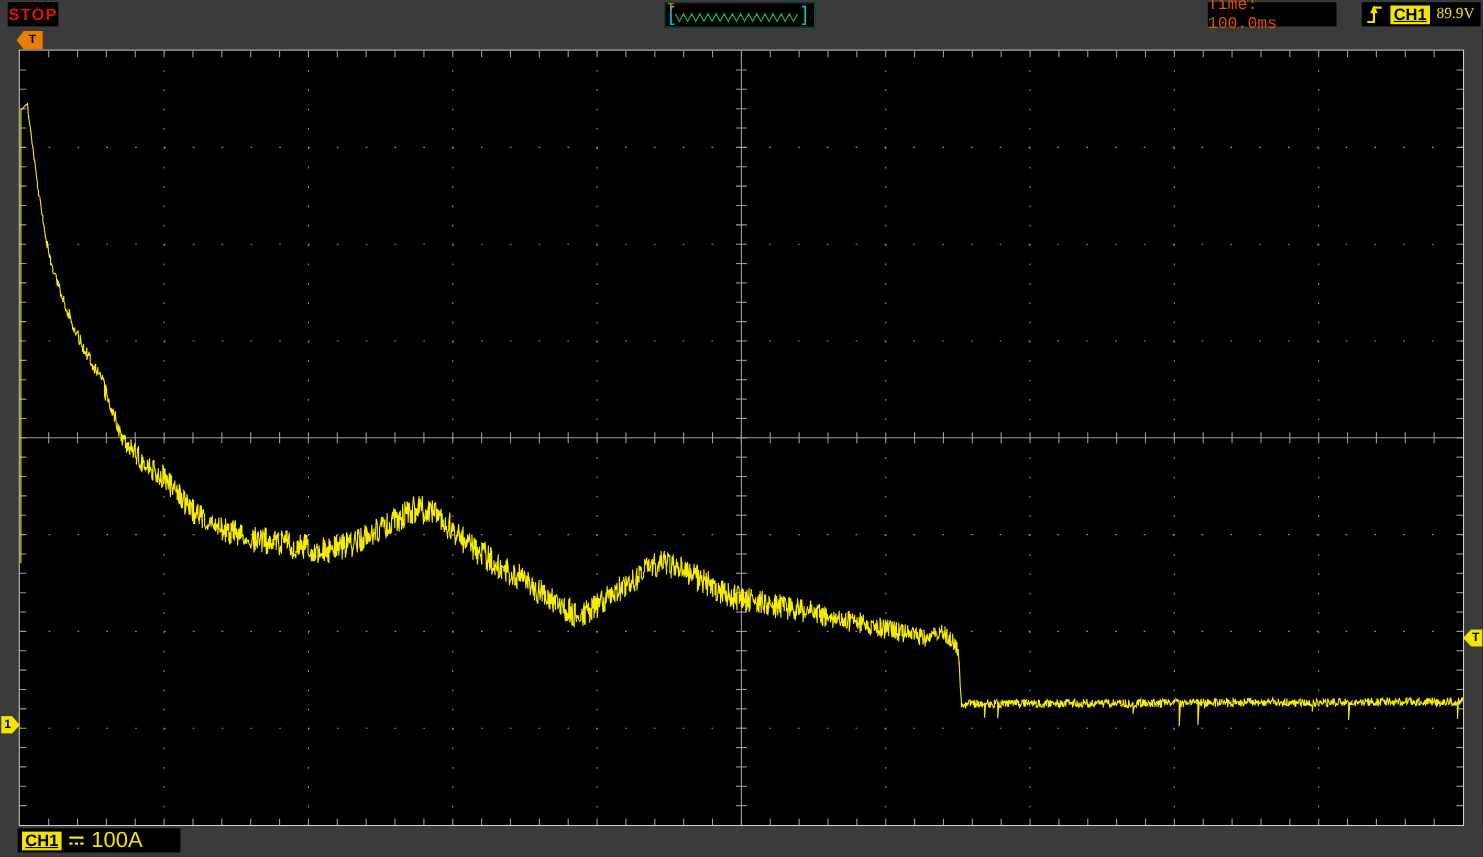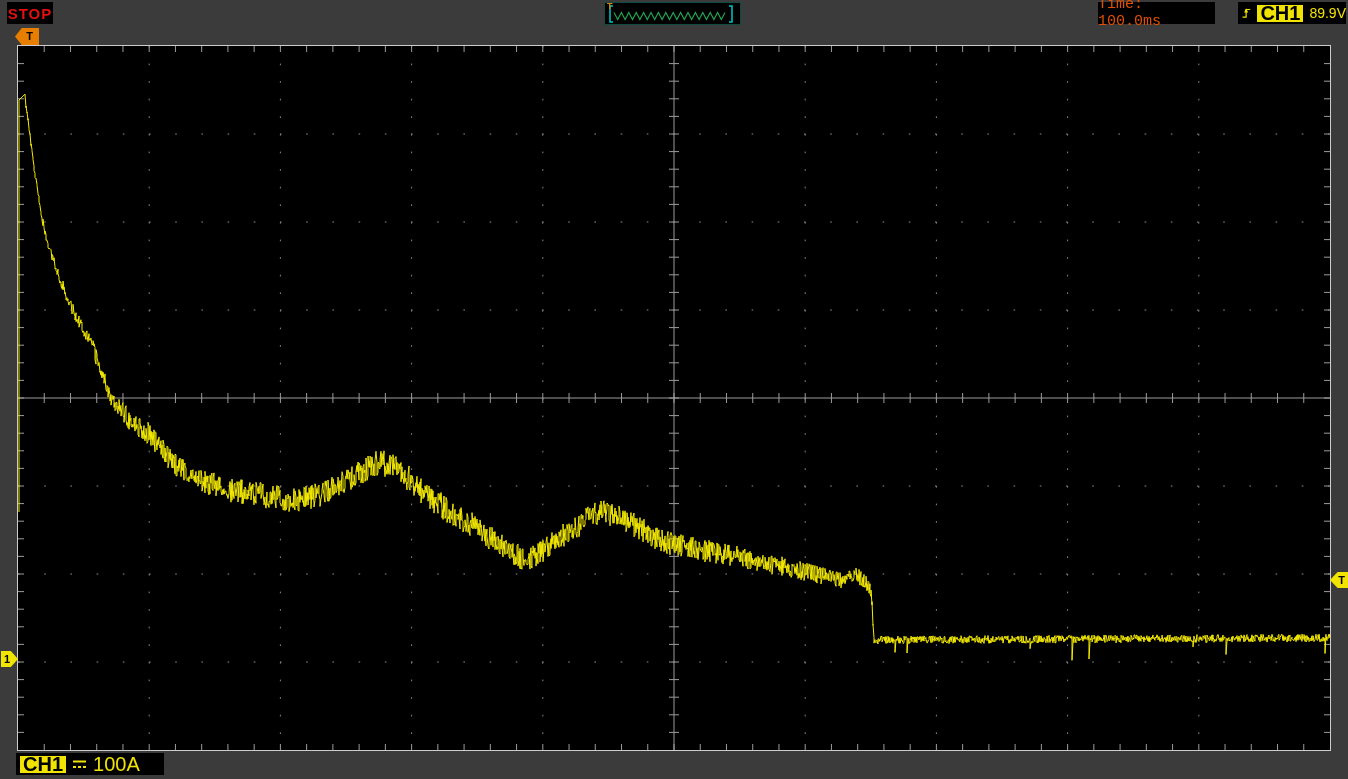--- a/index.html
+++ b/index.html
@@ -11,22 +11,22 @@
   
   .topbar{position:absolute;left:0;top:0;width:100%;height:28px;background:var(--c-bg);}
   .badge{position:absolute;background:var(--c-panel_black);display:flex;align-items:center;}
   .stop-badge{left:7px;top:2px;width:46px;height:22px;justify-content:center;}
   .stop-badge span{color:var(--c-red);font-size:15px;font-weight:bold;letter-spacing:1px;}
   .preview-badge{left:604px;top:2px;width:137px;height:23px;border:1px solid #0e4a42;box-sizing:border-box;}
   .preview-t{position:absolute;left:2px;top:-2px;color:var(--c-marker_orange);font-size:9px;font-weight:bold;line-height:10px;}
   .time-badge{left:1098px;top:2px;width:117px;height:22px;justify-content:center;}
   .time-badge span{color:var(--c-orange_red);font-size:15px;font-family:Liberation Mono, monospace;}
   .trig-badge{left:1238px;top:2px;width:108px;height:22px;gap:6px;padding-left:4px;box-sizing:border-box;}
-  .ch-chip{background:var(--c-yellow);color:#000;font-size:20px;font-weight:bold;padding:0 3px;line-height:17px;}
-  .trig-level{color:var(--c-yellow);font-size:14px;}
+  .ch-chip{background:var(--c-yellow);color:#000;font-size:15px;font-weight:bold;padding:0 3px;line-height:17px;text-decoration:underline;}
+  .trig-level{color:var(--c-yellow);font-size:14px;font-family:Liberation Serif, serif;}
   
   .plot{
     position:absolute;left:17px;top:45px;width:1314px;height:706px;
     background:#000;border:1px solid var(--c-border);box-sizing:border-box;
   }
   .plot svg{display:block;}
   
   .marker{position:absolute;display:flex;align-items:center;justify-content:center;
     font-size:11px;font-weight:bold;color:#000;line-height:1;}
   .marker-top-t{left:15px;top:28px;width:24px;height:17px;background:var(--c-marker_orange);

